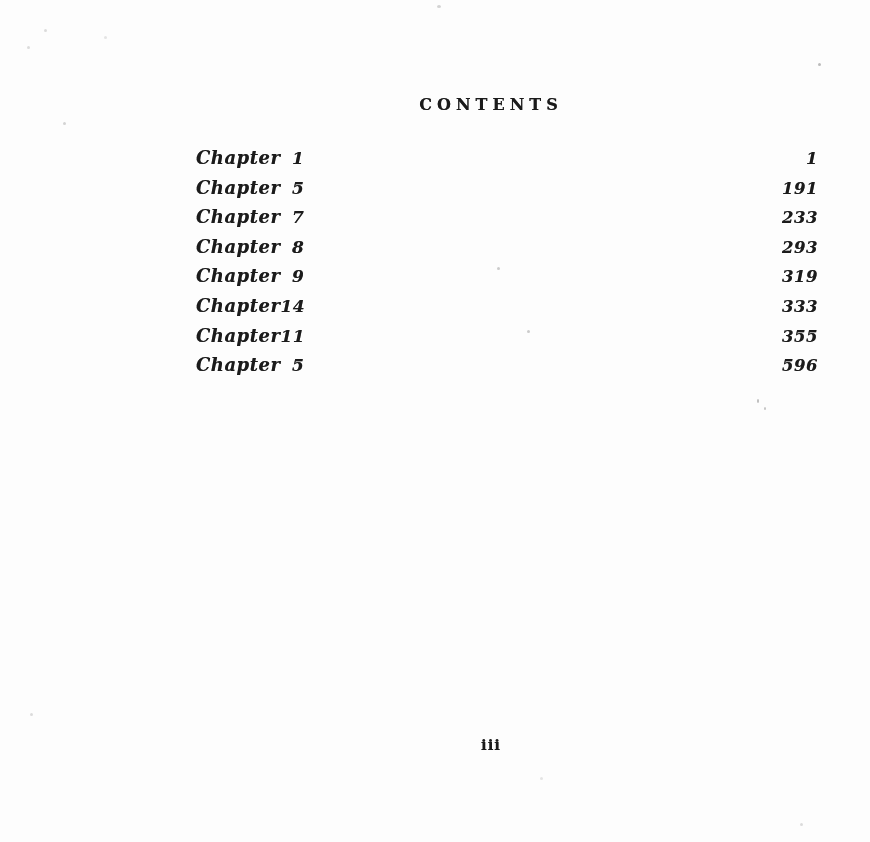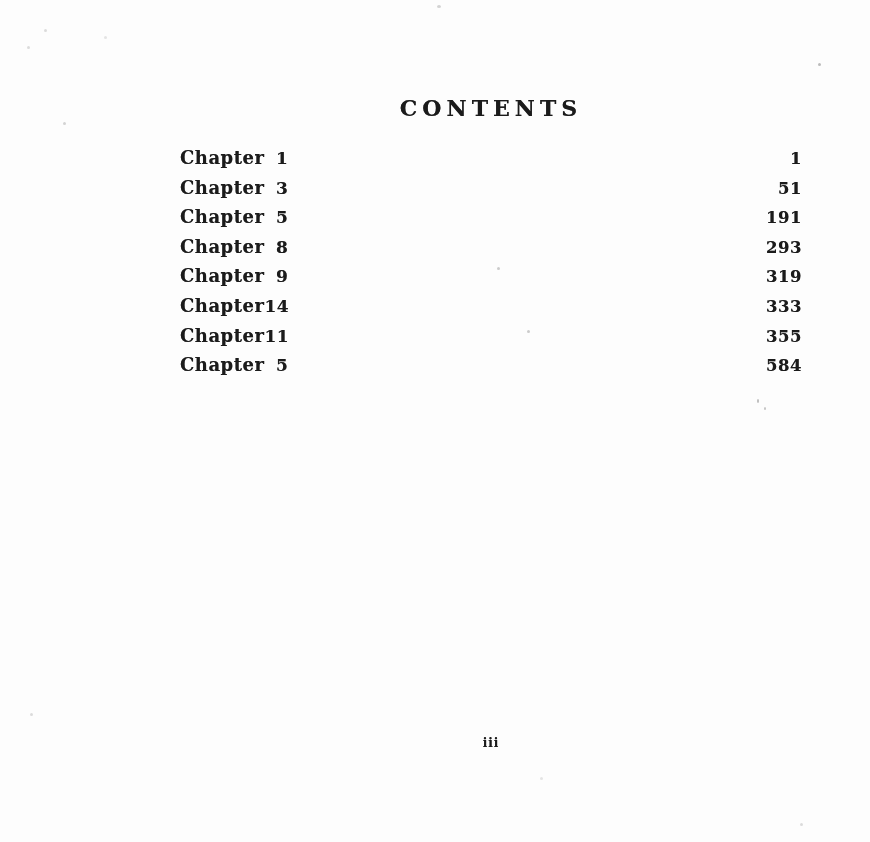--- a/index.html
+++ b/index.html
@@ -21,32 +21,33 @@
     inset: 0;
     background: var(--paper);
   }
   
   .doc-title {
     position: absolute;
     top: 95px;
     left: 180px;
     width: 622px;
     text-align: center;
-    font-size: 22px;
+    font-size: 16px;
     font-weight: bold;
     letter-spacing: 5px;
     color: var(--ink);
     text-shadow: 0 0 0.5px rgba(20,20,20,0.65);
   }
   
   .toc {
     position: absolute;
     top: 147px;
-    left: 180px;
+    left: 196px;
     width: 622px;
+    font-style: italic;
   }
   .toc-row {
     height: 29.6px;
     display: flex;
     justify-content: space-between;
     align-items: baseline;
   }
   .chap {
     font-size: 18px;
     font-weight: bold;
@@ -66,21 +67,21 @@
     letter-spacing: 0.5px;
     text-shadow: 0 0 0.4px rgba(20,20,20,0.55);
   }
   
   .folio {
     position: absolute;
     top: 736px;
     left: 180px;
     width: 622px;
     text-align: center;
-    font-size: 12px;
+    font-size: 15px;
     font-weight: bold;
     letter-spacing: 1px;
     text-shadow: 0 0 0.4px rgba(20,20,20,0.55);
   }
   
   .speckle {
     position: absolute;
     width: 3px;
     height: 3px;
     border-radius: 50%;
@@ -96,32 +97,32 @@
   <h1 class="doc-title">CONTENTS</h1>
 
   <div class="toc">
 
     <div class="toc-row">
       <span class="chap"><span>Chapter</span><span class="chap-num">1</span></span>
       <span class="pg">1</span>
     </div>
 
 
-    <div class="toc-row">
-      <span class="chap"><span>Chapter</span><span class="chap-num">3</span></span>
-      <span class="pg">51</span>
-    </div>
 
 
     <div class="toc-row">
       <span class="chap"><span>Chapter</span><span class="chap-num">5</span></span>
       <span class="pg">191</span>
     </div>
 
 
+    <div class="toc-row">
+      <span class="chap"><span>Chapter</span><span class="chap-num">7</span></span>
+      <span class="pg">233</span>
+    </div>
 
     <div class="toc-row">
       <span class="chap"><span>Chapter</span><span class="chap-num">8</span></span>
       <span class="pg">293</span>
     </div>
 
     <div class="toc-row">
       <span class="chap"><span>Chapter</span><span class="chap-num">9</span></span>
       <span class="pg">319</span>
     </div>
@@ -131,21 +132,21 @@
       <span class="pg">333</span>
     </div>
 
     <div class="toc-row">
       <span class="chap"><span>Chapter</span><span class="chap-num">11</span></span>
       <span class="pg">355</span>
     </div>
 
     <div class="toc-row">
       <span class="chap"><span>Chapter</span><span class="chap-num">5</span></span>
-      <span class="pg">584</span>
+      <span class="pg">596</span>
     </div>
 
   </div>
 
   <div class="folio">iii</div>
 
   <i class="speckle" style="left:437px; top:5px;  opacity:.25; width:4px;"></i>
   <i class="speckle" style="left:44px;  top:29px; opacity:.20;"></i>
   <i class="speckle" style="left:104px; top:36px; opacity:.15;"></i>
   <i class="speckle" style="left:27px;  top:46px; opacity:.20;"></i>

